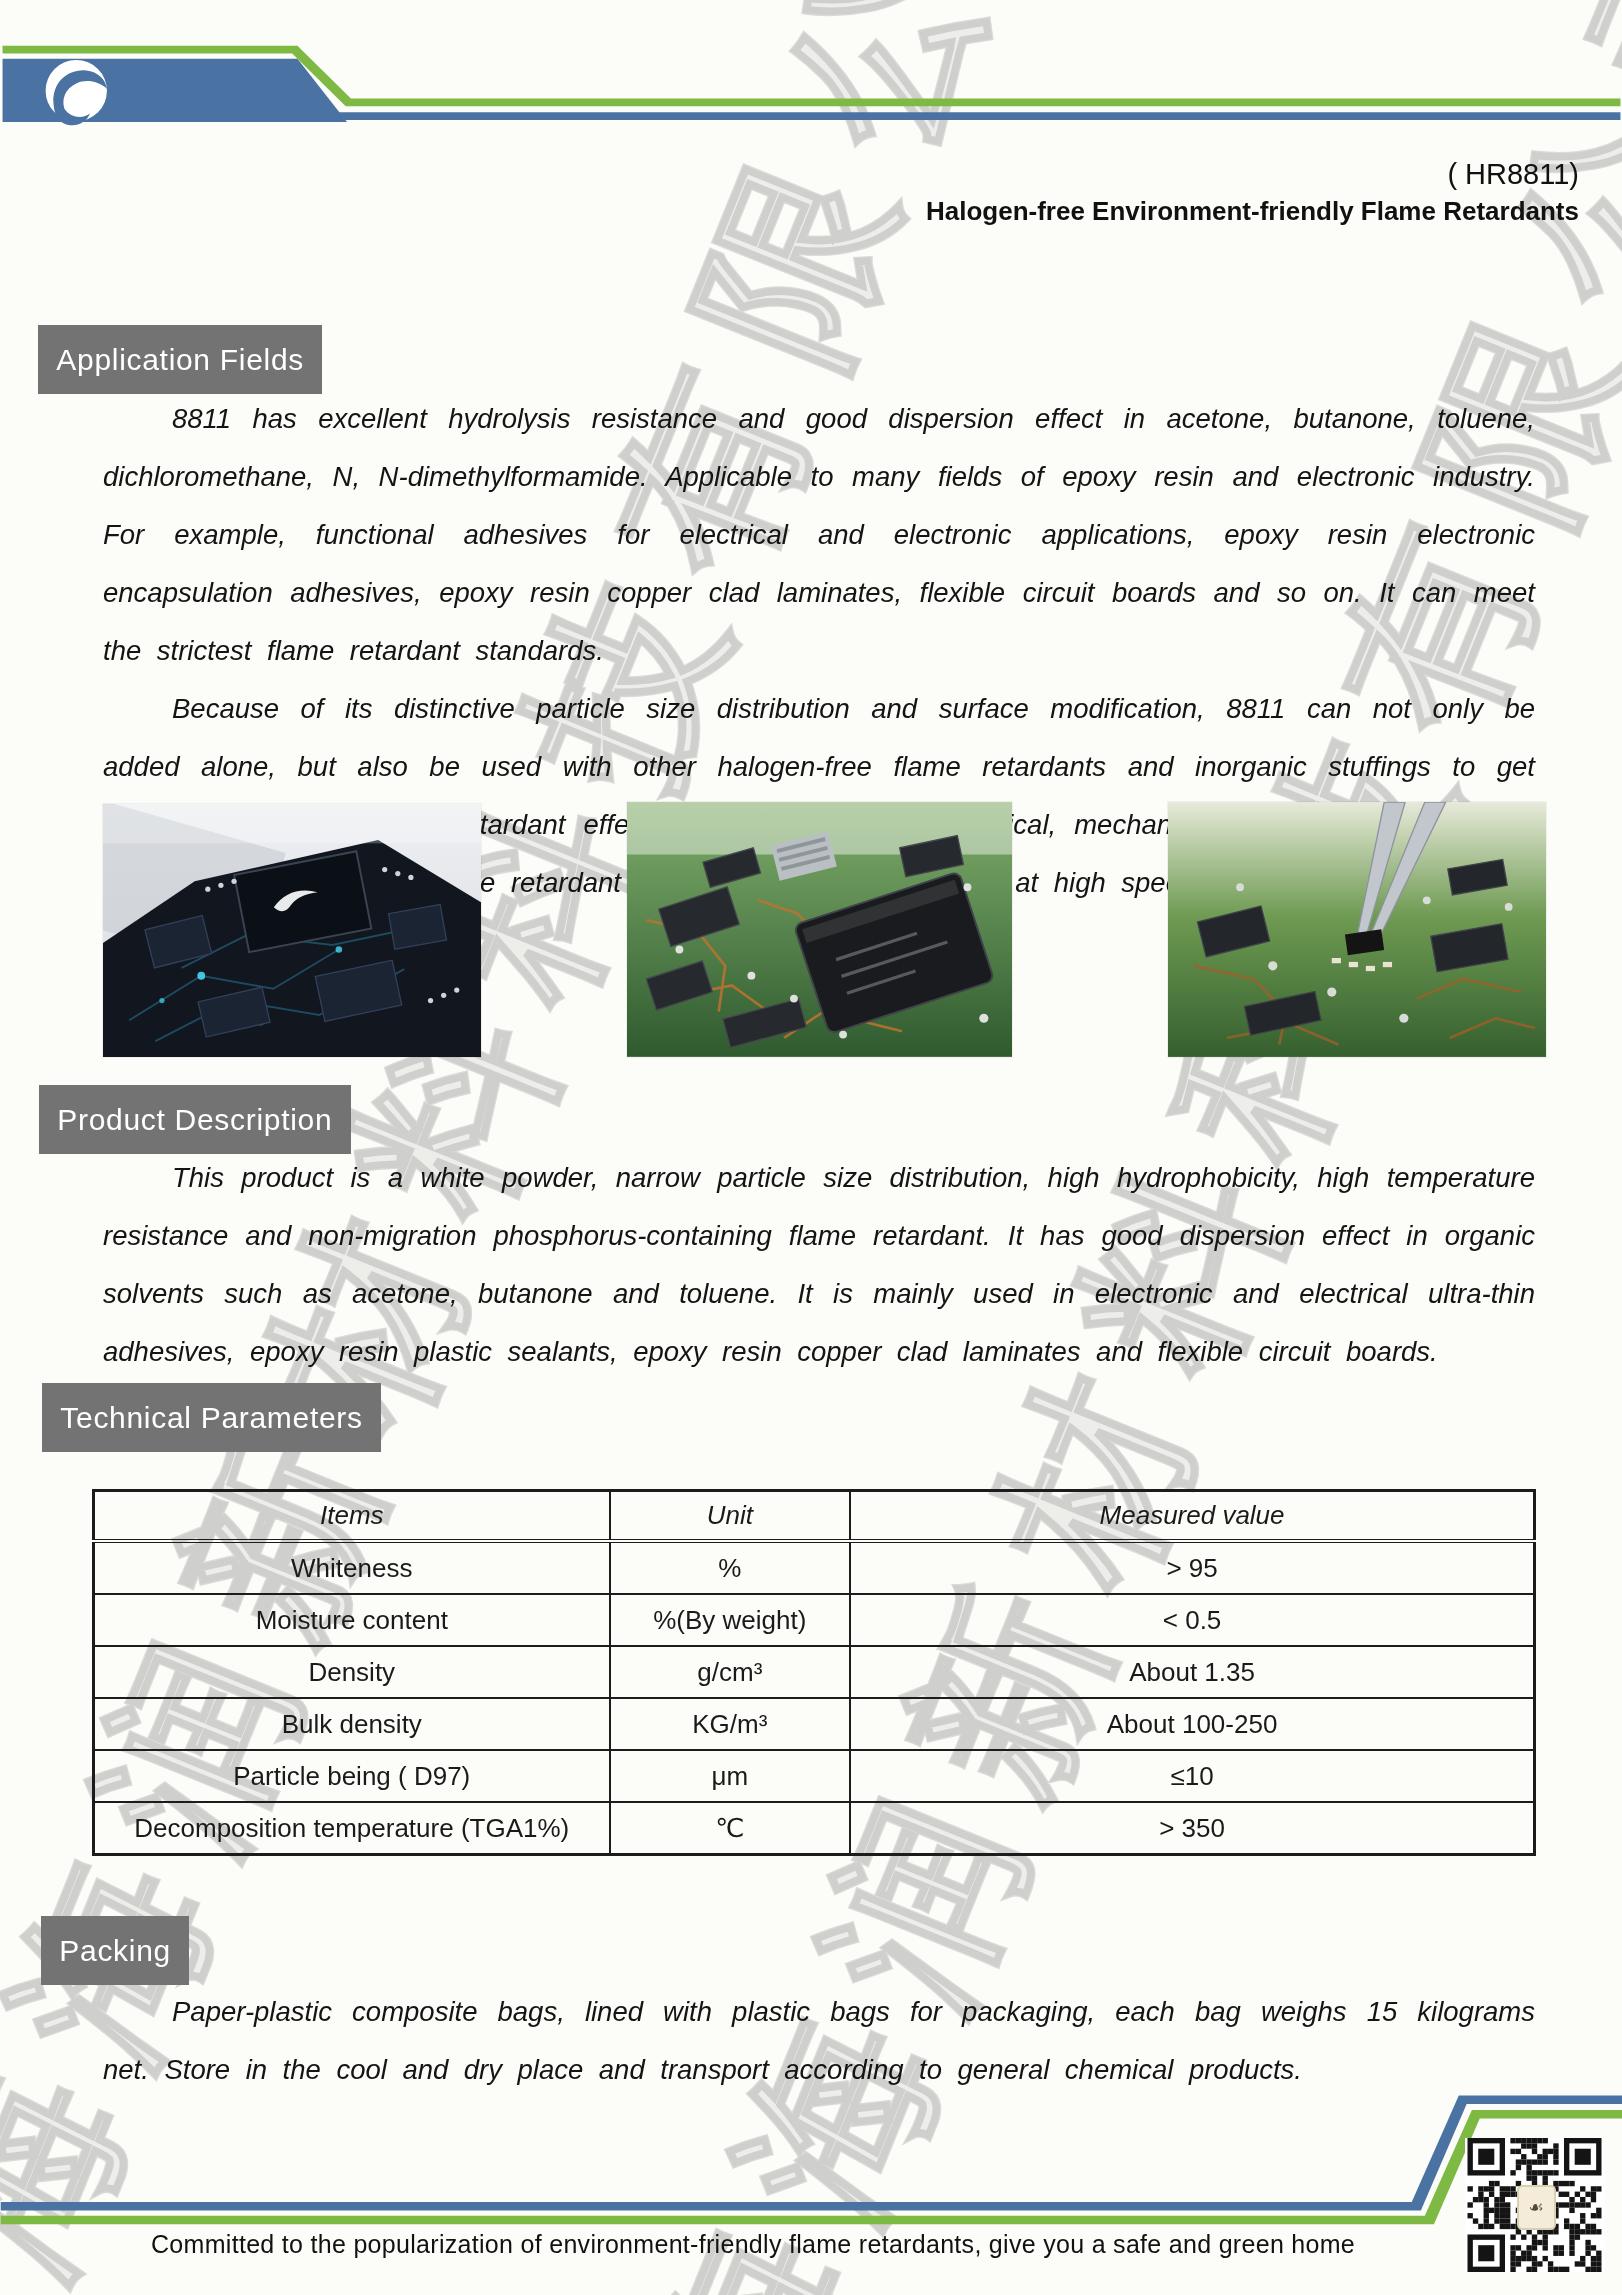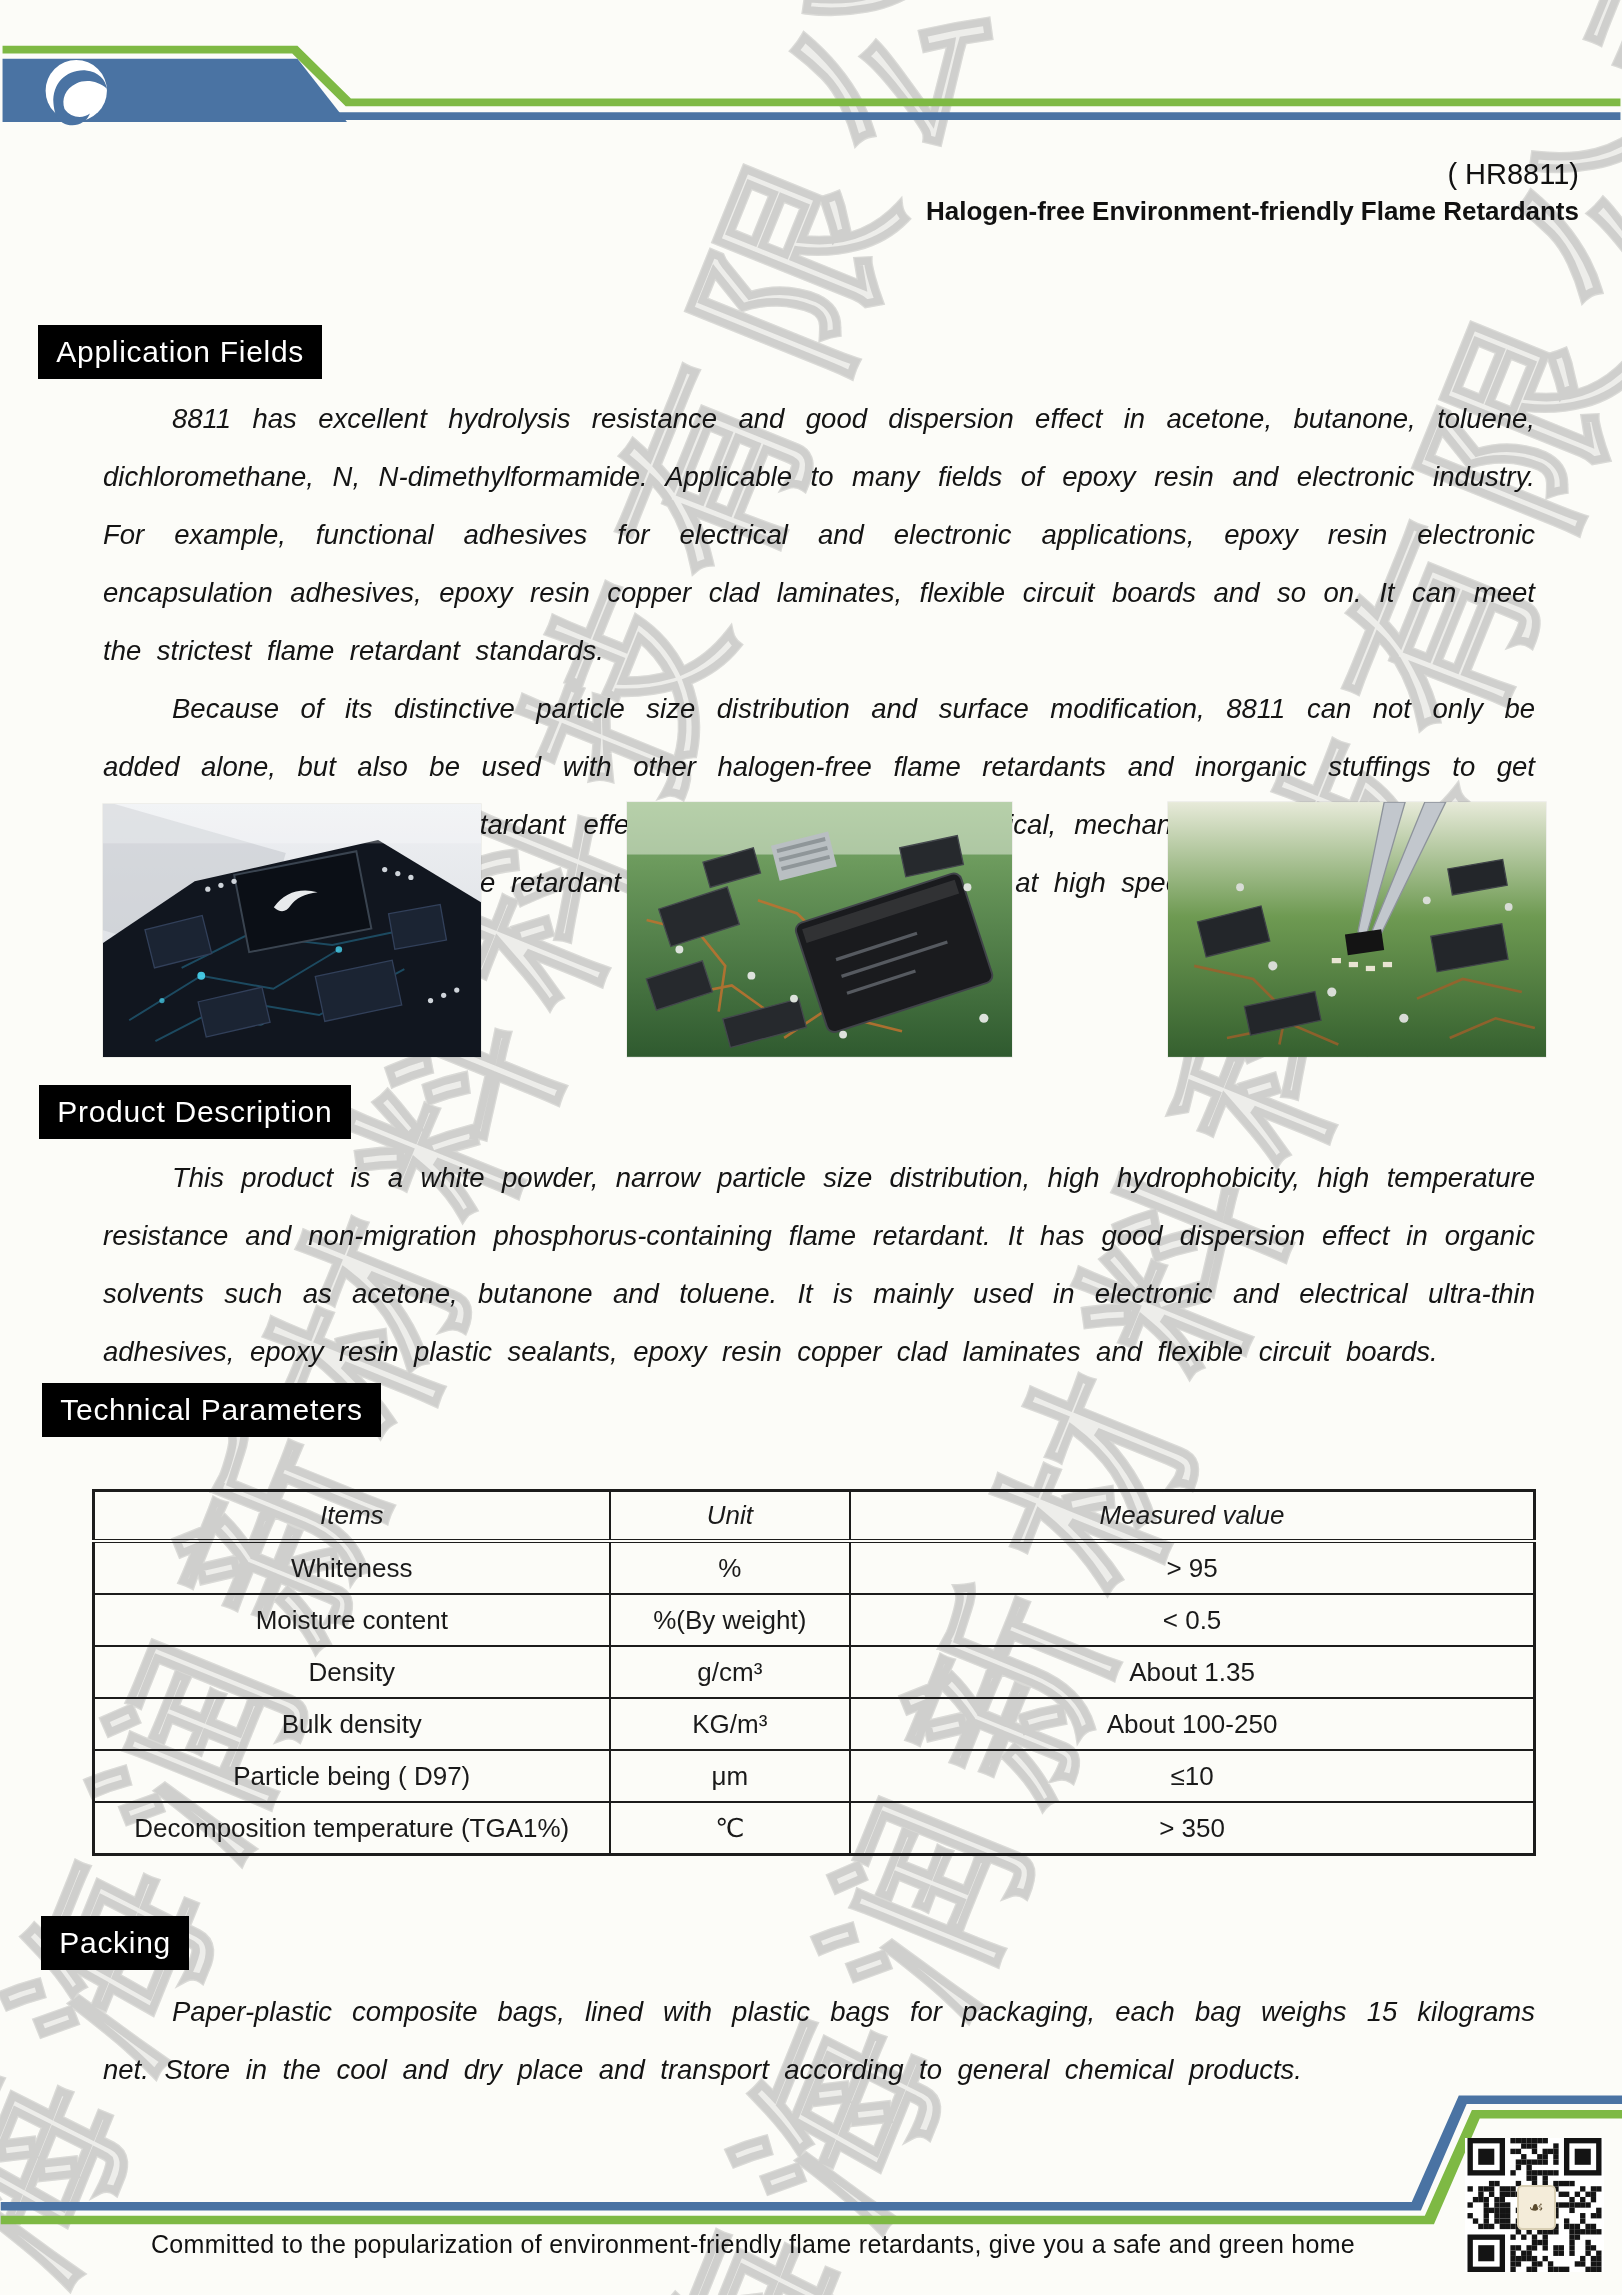--- a/index.html
+++ b/index.html
@@ -36,23 +36,23 @@
 
   
   .title-block{position:absolute;right:44px;top:156px;text-align:right;z-index:1;}
   .title-model{font-size:29px;line-height:37px;font-weight:400;}
   .title-sub{font-size:26px;line-height:37px;font-weight:700;}
   .title-tagline{font-size:29px;line-height:39px;font-weight:700;}
 
   
   .chip{
     position:absolute;
-    background:#000000;
+    background:#737373;
     color:#fff;
-    height:54px;
+    height:69px;
     display:inline-flex;
     align-items:center;
     padding:0 18.3px;
     font-size:30px;
     letter-spacing:0.7px;
     white-space:nowrap;
     z-index:1;
   }
 
   

